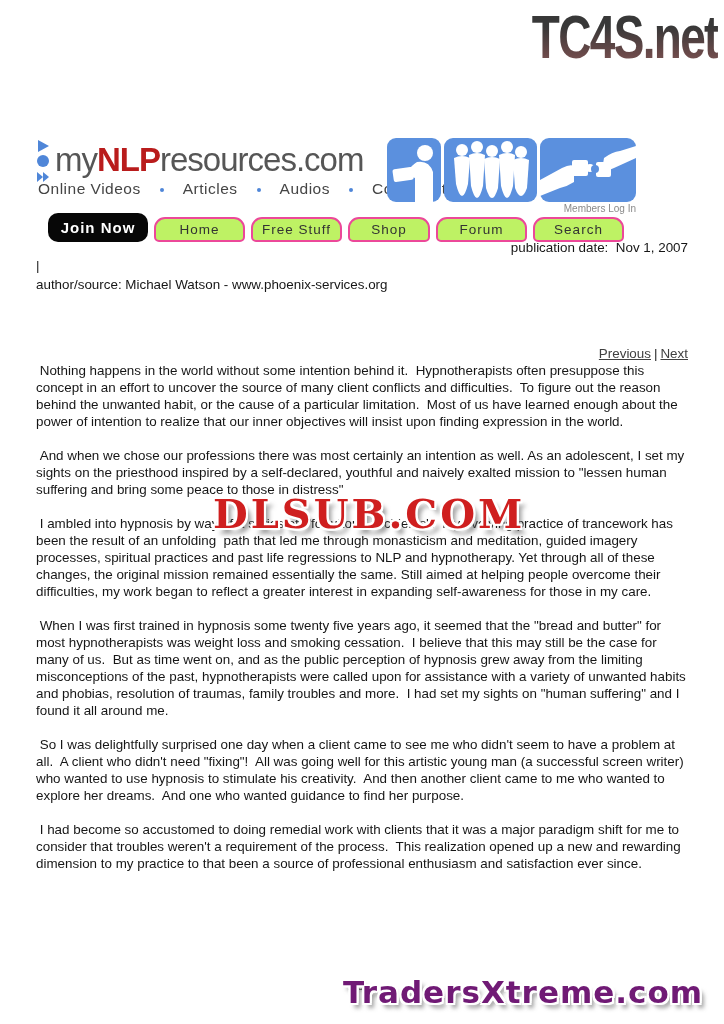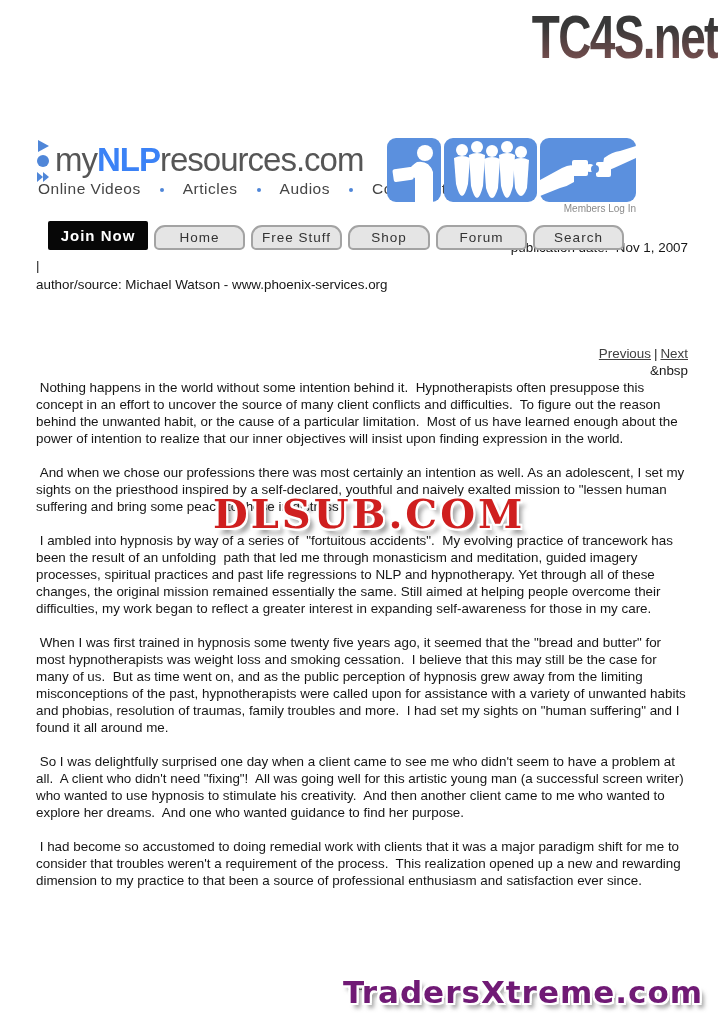--- a/index.html
+++ b/index.html
@@ -37,44 +37,44 @@
       -2px -2px 0 #fff, 2px -2px 0 #fff, -2px 2px 0 #fff, 2px 2px 0 #fff,
       -2px 0 0 #fff, 2px 0 0 #fff, 0 -2px 0 #fff, 0 2px 0 #fff,
       4px 5px 4px rgba(90,90,90,.6);
     z-index:30;
   }
 
   
   .logo-row { position:absolute; top:138px; left:36px; display:flex; align-items:flex-start; }
   .logo-icon { width:15px; height:46px; margin-right:4px; margin-top:2px; }
   .logo-text { font-size:33px; letter-spacing:-1px; color:#565656; line-height:44px; }
-  .logo-text .nlp { color:#3b82f6; font-weight:bold; }
+  .logo-text .nlp { color:#b91c1c; font-weight:bold; }
   .tagline { position:absolute; top:180px; left:38px; font-size:15.5px; color:#454545;
              letter-spacing:.5px; display:flex; align-items:center;gap:13px; }
   .tagline .dot { width:4px; height:4px; background:#4f86d8; border-radius:50%;
                   display:inline-block; margin:2px 6px 0 6px; }
 
   .tile { position:absolute; top:138px; height:64px; background:#5b90de; border-radius:9px; }
   .tile svg { width:100%; height:100%; display:block; }
   .tile1 { left:387px; width:54px; }
   .tile2 { left:444px; width:93px; }
   .tile3 { left:540px; width:96px; }
   .members { position:absolute; top:203px; left:520px; width:116px; text-align:right;
              font-size:10px; color:#8a8a8a; }
 
   
   .nav { position:absolute; top:213px; left:48px; display:flex; align-items:flex-end; gap:6px; z-index:5; }
-  .tab { height:25px; background:#e5e5e5; border:2px solid #a3a3a3;
+  .tab { height:25px; background:#bef264; border:2px solid #ec4899;
          border-radius:11px 11px 5px 5px; display:flex; align-items:center; justify-content:center;
          font-size:13.5px; color:#333; letter-spacing:1px; cursor:pointer; }
   .tab-home,.tab-freestuff,.tab-forum,.tab-search { width:91px; }
   .tab-shop { width:82px; }
-  .tab-join { width:100px; height:29px; background:#070707; border:none; border-radius:2px;
+  .tab-join { width:100px; height:29px; background:#070707; border:none; border-radius:10px;
               color:#fff; font-weight:bold; font-size:15px; letter-spacing:1px;
-              display:flex; align-items:center; justify-content:center; cursor:pointer;margin-top:8px; }
+              display:flex; align-items:center; justify-content:center; cursor:pointer; }
 
   
   .article { position:absolute; top:239px; left:36px; width:652px;
              font-size:13.4px; line-height:17px; color:#161616; }
   .art-title { font-weight:bold; }
   .pub-date { text-align:right; white-space:pre-wrap; }
   .pipe { margin-top:1px; }
   .author-line { margin-top:2px; }
   .pager { margin-top:52px; text-align:right; }
   .pager a { color:#404040; text-decoration:underline; cursor:pointer; }
@@ -160,21 +160,20 @@
 </div>
 
 <div class="article">
   <div class="pub-date">publication date:  Nov 1, 2007</div>
   <div class="pipe">|</div>
   <div class="author-line">author/source: Michael Watson - www.phoenix-services.org</div>
 
   <div class="pager">
     <a>Previous</a><span class="div">|</span><a>Next</a>
   </div>
-  <div class="nbsp-line">&amp;nbsp</div>
 
 
   <p> Nothing happens in the world without some intention behind it.  Hypnotherapists often presuppose this concept in an effort to uncover the source of many client conflicts and difficulties.  To figure out the reason behind the unwanted habit, or the cause of a particular limitation.  Most of us have learned enough about the power of intention to realize that our inner objectives will insist upon finding expression in the world.</p>
   <p> And when we chose our professions there was most certainly an intention as well. As an adolescent, I set my sights on the priesthood inspired by a self-declared, youthful and naively exalted mission to "lessen human suffering and bring some peace to those in distress"</p>
   <p> I ambled into hypnosis by way of a series of  "fortuitous accidents".  My evolving practice of trancework has been the result of an unfolding  path that led me through monasticism and meditation, guided imagery processes, spiritual practices and past life regressions to NLP and hypnotherapy. Yet through all of these changes, the original mission remained essentially the same. Still aimed at helping people overcome their difficulties, my work began to reflect a greater interest in expanding self-awareness for those in my care.</p>
   <p> When I was first trained in hypnosis some twenty five years ago, it seemed that the "bread and butter" for most hypnotherapists was weight loss and smoking cessation.  I believe that this may still be the case for many of us.  But as time went on, and as the public perception of hypnosis grew away from the limiting misconceptions of the past, hypnotherapists were called upon for assistance with a variety of unwanted habits and phobias, resolution of traumas, family troubles and more.  I had set my sights on "human suffering" and I found it all around me.</p>
   <p> So I was delightfully surprised one day when a client came to see me who didn't seem to have a problem at all.  A client who didn't need "fixing"!  All was going well for this artistic young man (a successful screen writer) who wanted to use hypnosis to stimulate his creativity.  And then another client came to me who wanted to explore her dreams.  And one who wanted guidance to find her purpose.</p>
   <p> I had become so accustomed to doing remedial work with clients that it was a major paradigm shift for me to consider that troubles weren't a requirement of the process.  This realization opened up a new and rewarding dimension to my practice to that been a source of professional enthusiasm and satisfaction ever since.</p>
 </div>
 

